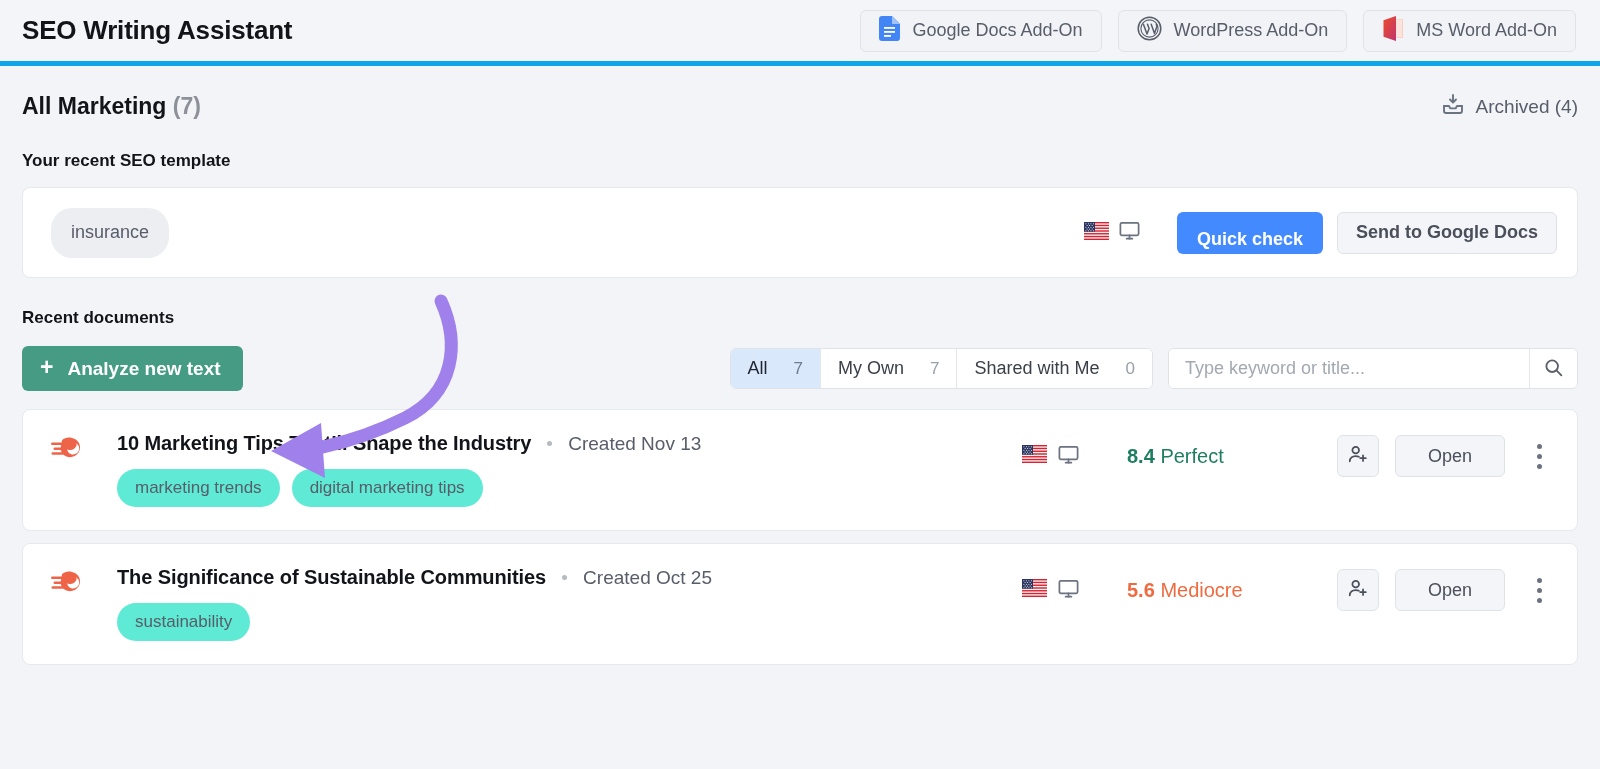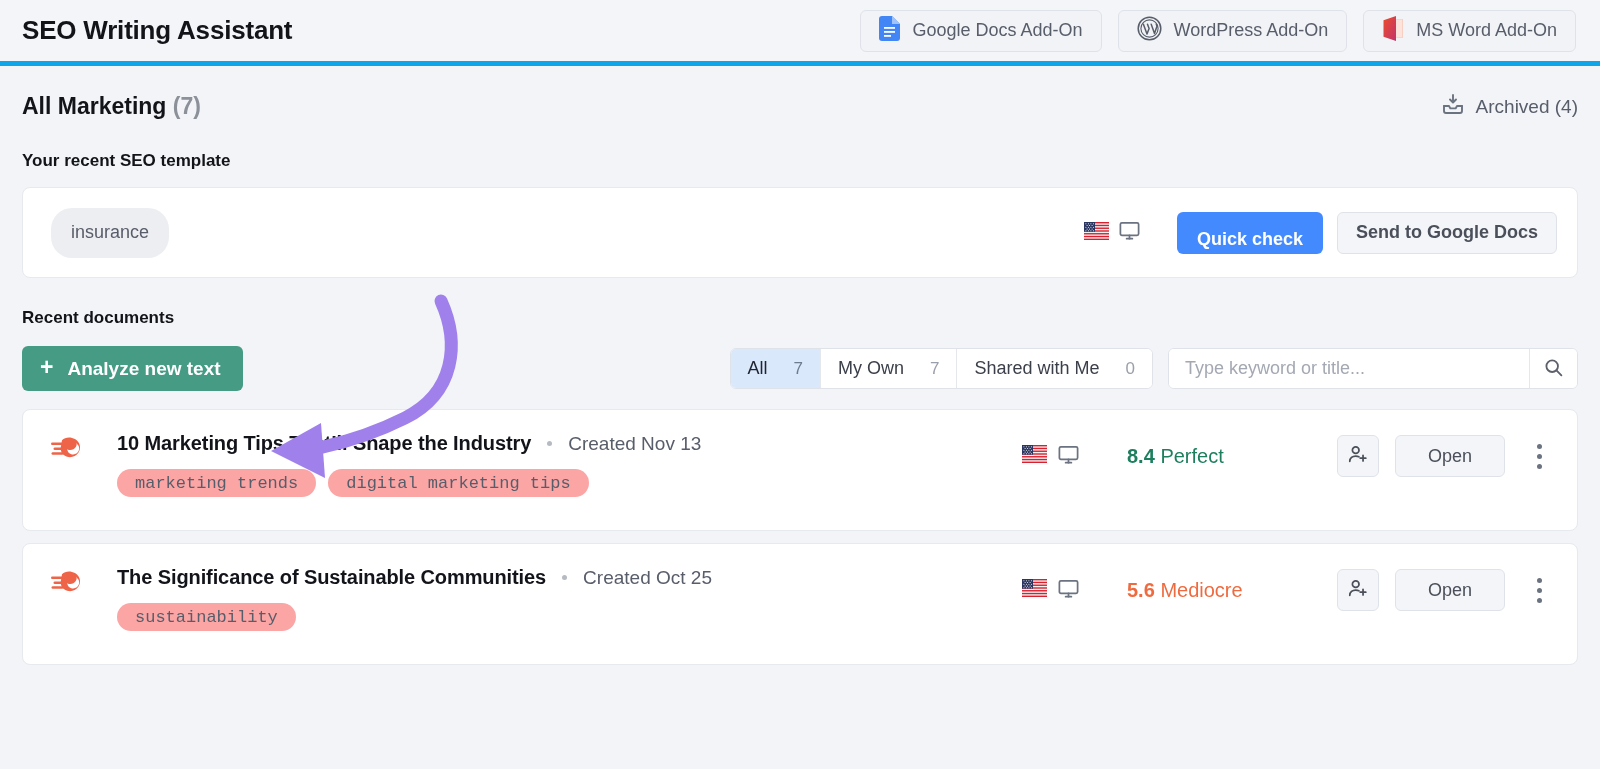--- a/index.html
+++ b/index.html
@@ -253,27 +253,26 @@
     color: #12141a;
     letter-spacing: -0.1px;
     cursor: pointer;
   }
   .dot-sep { width: 5px; height: 5px; border-radius: 50%; background: #b6bac2; }
   .doc-created { font-size: 19px; color: #585d6a; }
   .tag-row { display: flex; gap: 12px; margin-top: 14px; }
   .tag-pill {
     display: inline-flex;
     align-items: center;
-    height: 28px;
+    height: 38px;
     padding: 0 18px;
-    background: #fca5a5;
+    background: #5eead4;
     border-radius: 19px;
     font-size: 17px;
     color: #585d6a;
-    font-family: Liberation Mono, monospace;
   }
 
   .doc-meta {
     display: flex;
     align-items: center;
     gap: 10px;
     width: 105px;
     margin-top: -28px;
   }
   .doc-score {

